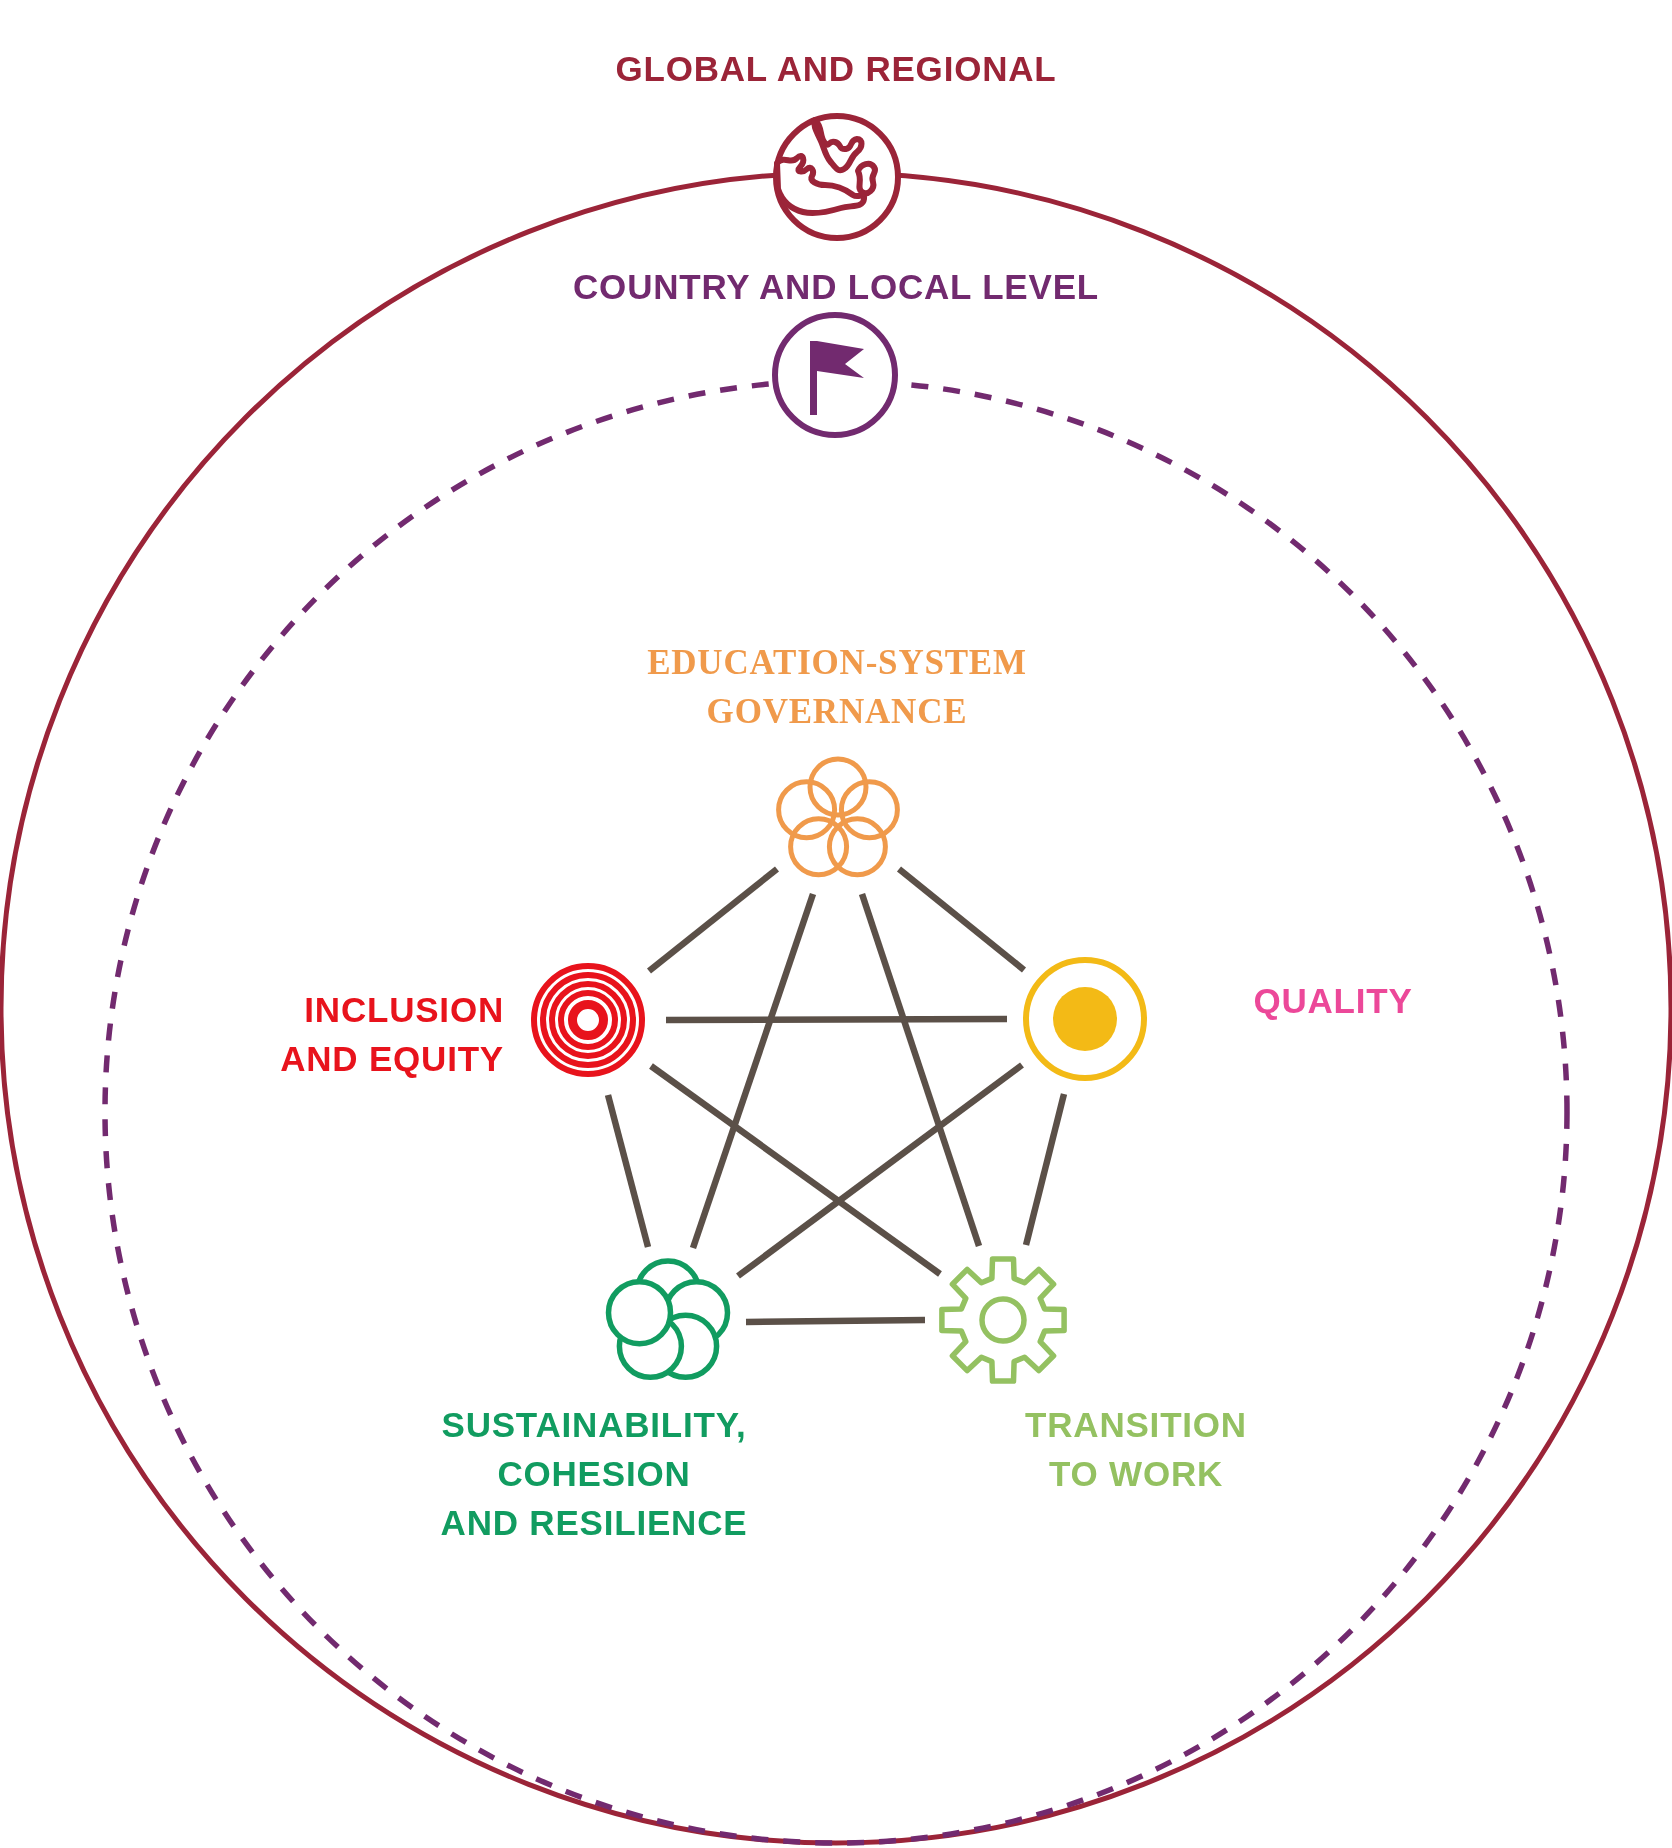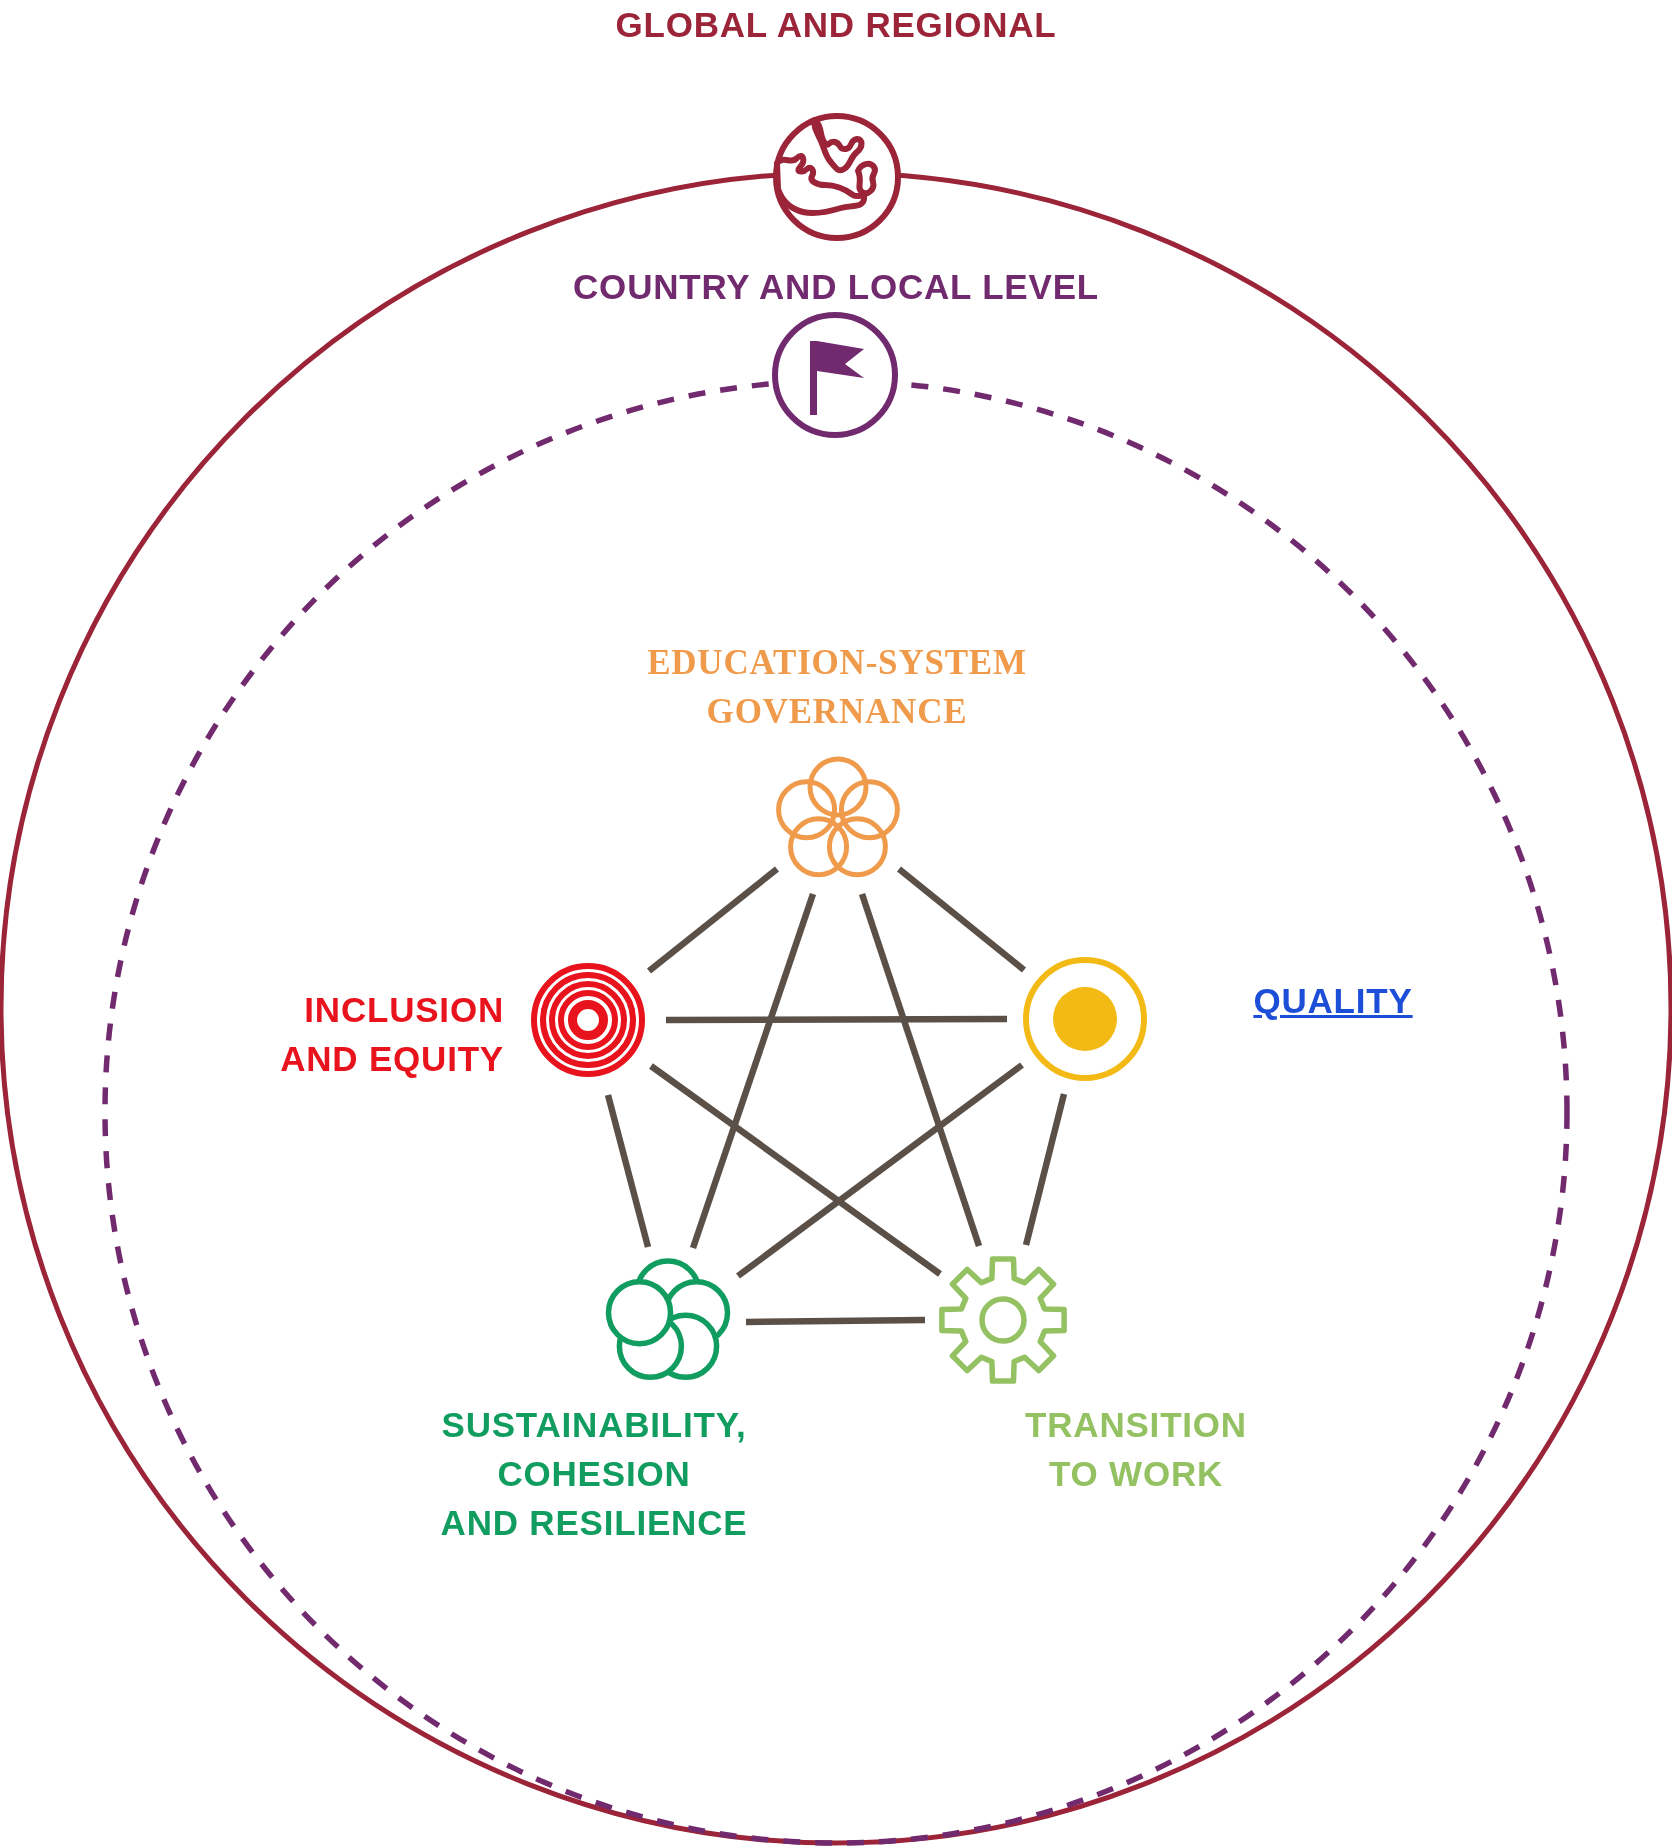--- a/index.html
+++ b/index.html
@@ -4,25 +4,25 @@
 <style>
   html,body{margin:0;padding:0;background:#ffffff;}
   body{width:1672px;height:1848px;position:relative;overflow:hidden;
        font-family:"Liberation Sans", sans-serif;}
   .stage{position:absolute;inset:0;}
   svg.layer{position:absolute;left:0;top:0;}
   .lbl{position:absolute;font-weight:700;font-size:35px;line-height:49px;
        letter-spacing:0.8px;white-space:nowrap;text-align:center;}
   .lbl span{display:block;}
   .centered{transform:translateX(-50%);}
-  .c-maroon{color:#9b2438;}
+  .c-maroon{color:#9b2438;margin-top:44px;}
   .c-purple{color:#722a6f;}
   .c-orange{color:#f09a4b;}
   .c-red{color:#e8131c;margin-top:9px;}
-  .c-yellow{color:#1d4ed8;text-decoration:underline;}
+  .c-yellow{color:#ec4899;}
   .c-green{color:#119c60;}
   .c-lgreen{color:#94c161;}
 </style>
 </head>
 <body>
 
 <div class="stage">
 
   <svg class="layer" width="1672" height="1848" viewBox="0 0 1672 1848">
 

